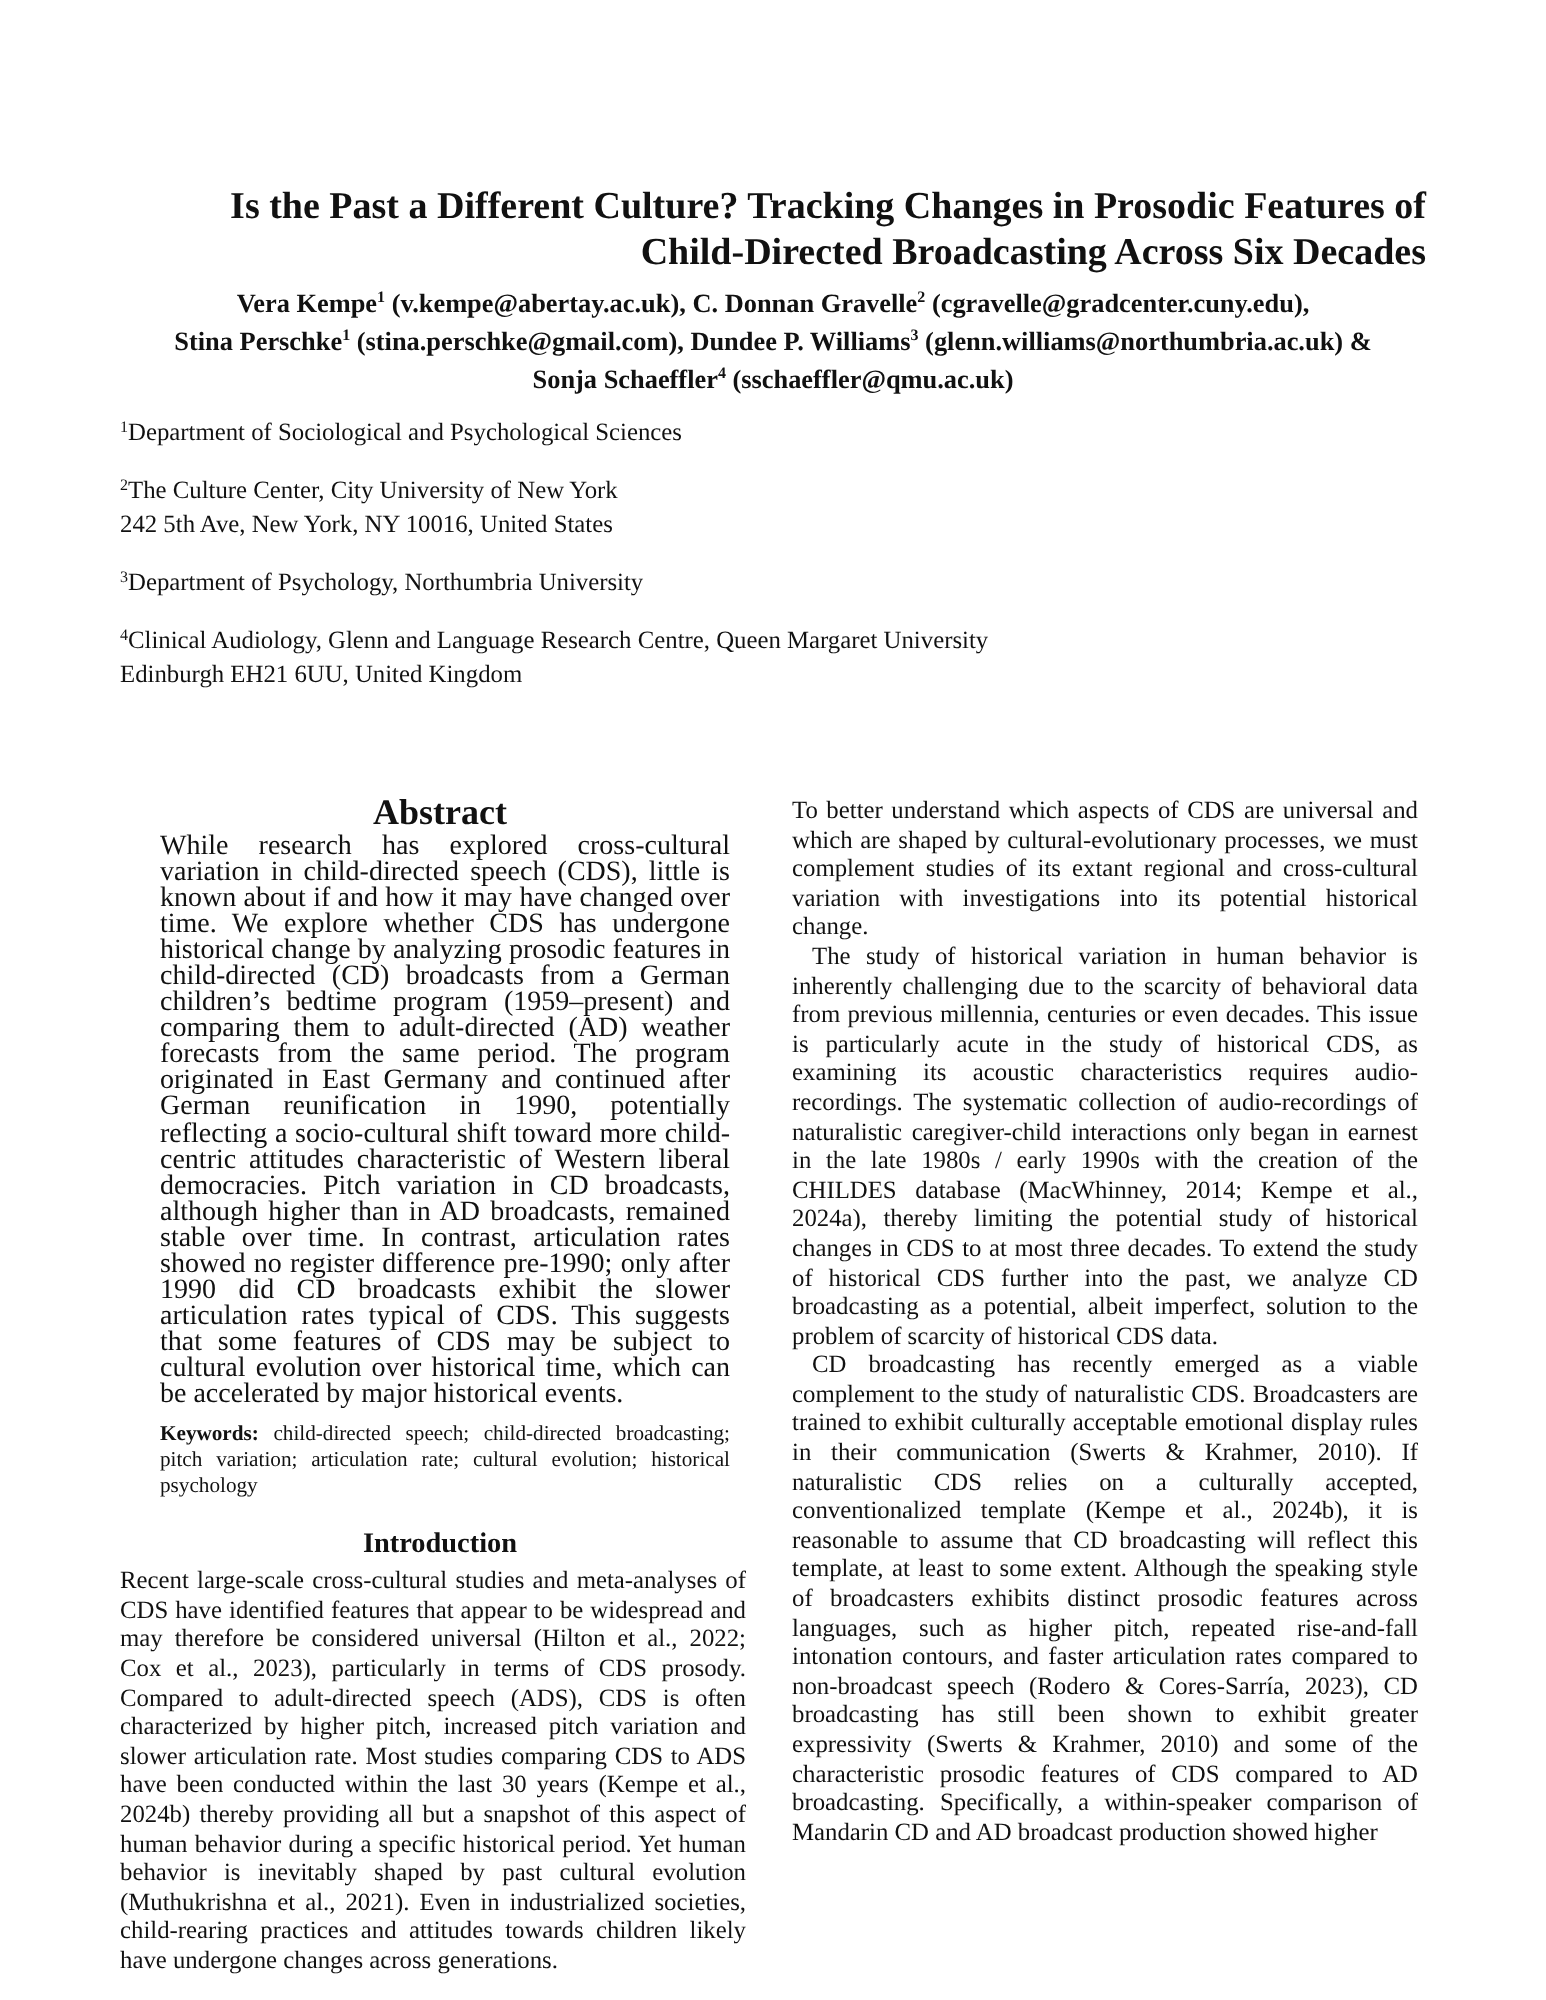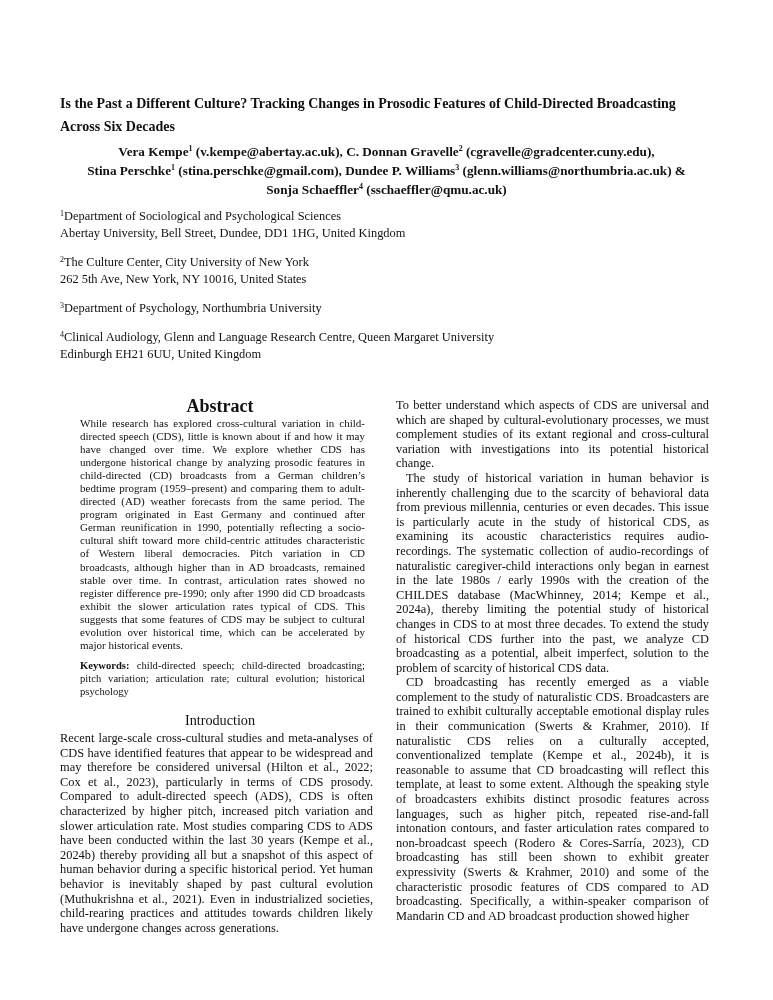--- a/index.html
+++ b/index.html
@@ -1,52 +1,51 @@
 <!DOCTYPE html>
 <html><head>
 <meta charset="utf-8">
 <style>
   html, body { margin: 0; padding: 0; background: #ffffff; }
   body { width: 773px; height: 1000px; position: relative; overflow: hidden; color: #111; font-family: "Liberation Serif", serif; }
-  .title { position: absolute; left: 60px; top: 92px; width: 653px; text-align: left; font-weight: bold; font-size: 14px; line-height: 23px; }
+  .title { position: absolute; left: 60px; top: 92px; width: 653px; text-align: right; font-weight: bold; font-size: 19px; line-height: 23px; }
   .authors { position: absolute; left: 60px; top: 142px; width: 653px; text-align: center; font-weight: bold; font-size: 13.2px; line-height: 19px; }
   .authors sup { font-size: 8px; vertical-align: 5px; line-height: 0; }
   .affils { position: absolute; left: 60px; top: 208px; width: 653px; text-align: left; font-size: 12.4px; line-height: 17px; }
   .affil { margin-bottom: 12px; }
   .affil sup { font-size: 8px; vertical-align: 4px; line-height: 0; }
   .col-left { position: absolute; left: 70px; top: 398px; width: 300px; }
   .col-right { position: absolute; left: 396px; top: 398px; width: 313px; }
   .abs-head { text-align: center; font-weight: bold; font-size: 18px; line-height: 16px; margin-bottom: 3px; }
-  .abs-text { font-size: 11px; line-height: 13.05px; text-align: justify; margin: 0; padding: 0 5px 0 10px; }
+  .abs-text { font-size: 14px; line-height: 13.05px; text-align: justify; margin: 0; padding: 0 5px 0 10px; }
   .keywords { font-size: 10.6px; line-height: 13.05px; text-align: justify; margin: 7px 0 0 0; padding: 0 5px 0 10px; }
   .keywords b { font-weight: bold; }
-  .sec-head { text-align: center; font-weight: normal; font-size: 14.2px; line-height: 18px; margin: 13px 0 2px -10px; width: 320px; }
+  .sec-head { text-align: center; font-weight: bold; font-size: 14.2px; line-height: 18px; margin: 13px 0 2px -10px; width: 320px; }
   .body-text { font-size: 12.4px; line-height: 14.6px; text-align: justify; margin: 0; }
   .left-body { margin-left: -10px; width: 313px; }
   .indent { text-indent: 10px; }
 </style>
 </head>
 <body>
 
 <div class="title">Is the Past a Different Culture? Tracking Changes in Prosodic Features of Child-Directed Broadcasting Across Six Decades</div>
 
 <div class="authors">
   <span>Vera Kempe</span><sup>1</sup><span> (v.kempe@abertay.ac.uk), </span><span>C. Donnan Gravelle</span><sup>2</sup><span> (cgravelle@gradcenter.cuny.edu),</span><br>
   <span>Stina Perschke</span><sup>1</sup><span> (stina.perschke@gmail.com), </span><span>Dundee P. Williams</span><sup>3</sup><span> (glenn.williams@northumbria.ac.uk) &amp;</span><br>
   <span>Sonja Schaeffler</span><sup>4</sup><span> (sschaeffler@qmu.ac.uk)</span>
 </div>
 
 <div class="affils">
   <div class="affil">
     <sup>1</sup><span>Department of Sociological and Psychological Sciences</span><br>
-    <span>Abertay University, Bell Street, Dundee, DD1 1HG, United Kingdom</span>
   </div>
   <div class="affil">
     <sup>2</sup><span>The Culture Center, City University of New York</span><br>
-    <span>262 5th Ave, New York, NY 10016, United States</span>
+    <span>242 5th Ave, New York, NY 10016, United States</span>
   </div>
   <div class="affil">
     <sup>3</sup><span>Department of Psychology, Northumbria University</span><br>
   </div>
   <div class="affil">
     <sup>4</sup><span>Clinical Audiology, Glenn and Language Research Centre, Queen Margaret University</span><br>
     <span>Edinburgh EH21 6UU, United Kingdom</span>
   </div>
 </div>
 

